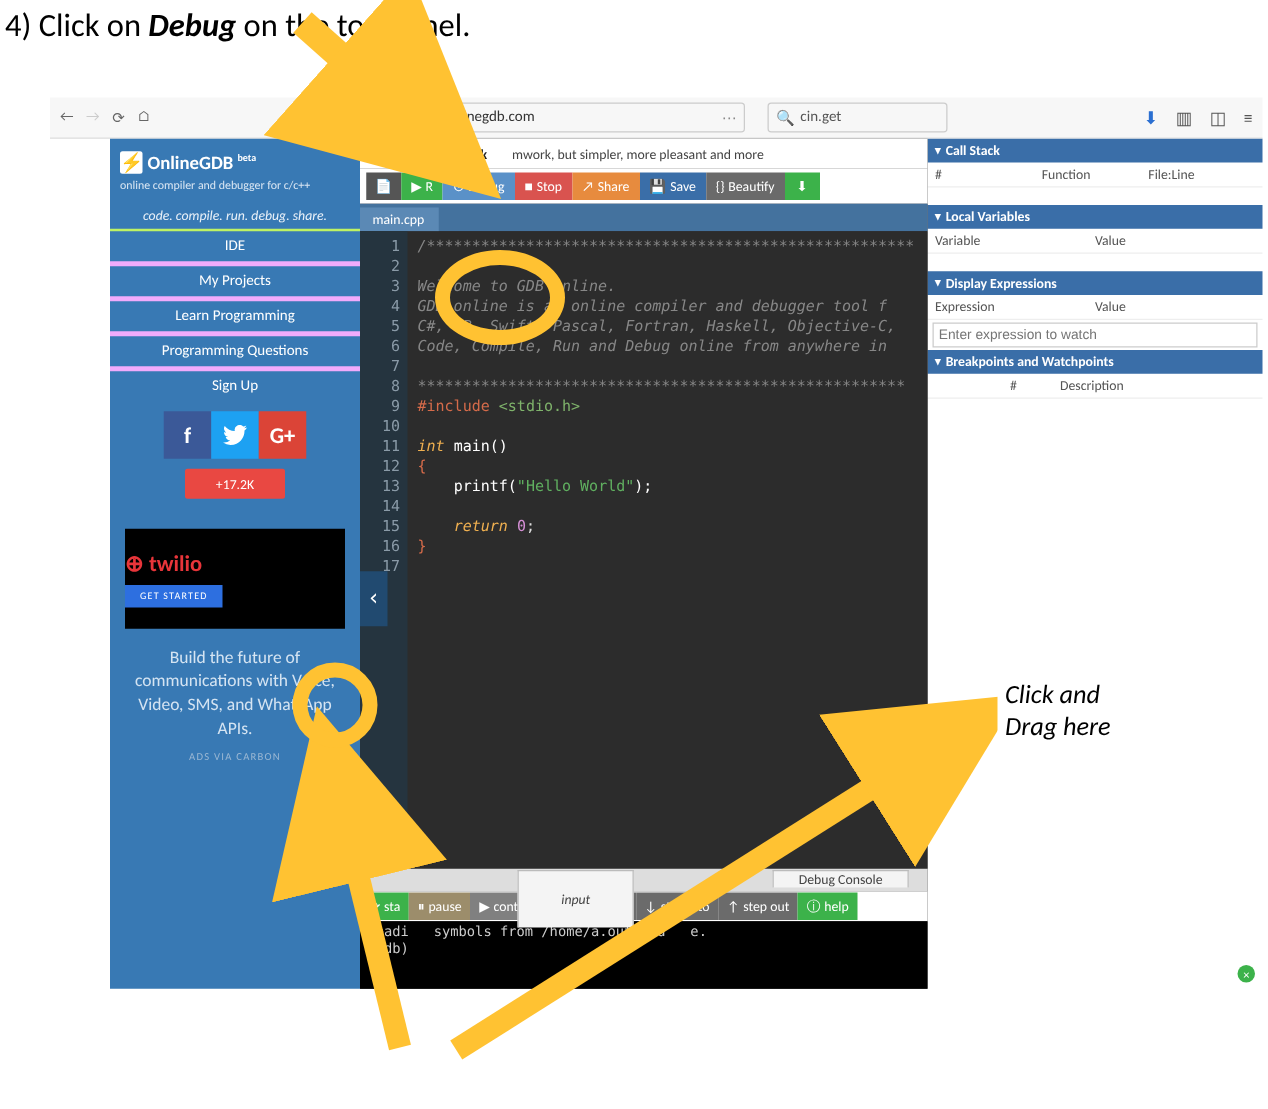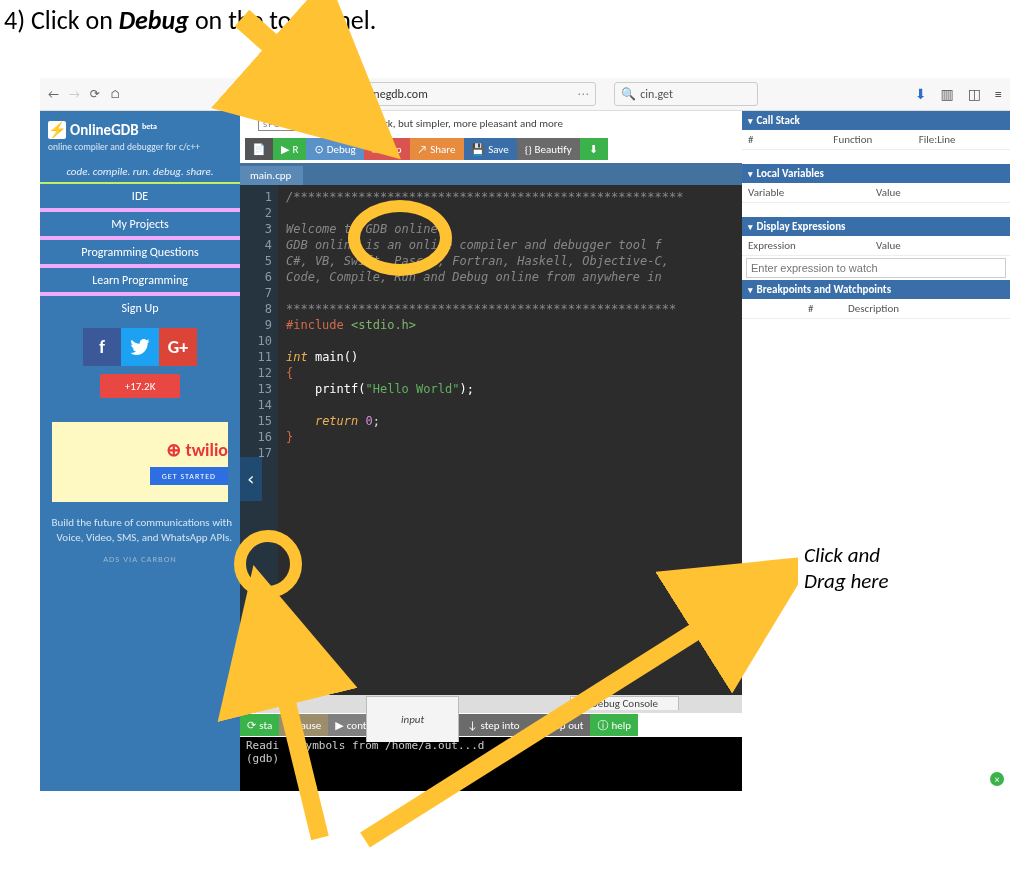--- a/index.html
+++ b/index.html
@@ -11,40 +11,40 @@
 .browser-bar { height:32px; background:#f7f7f7; border-bottom:1px solid #ddd; display:flex; align-items:center; gap:12px; padding:0 8px; font-size:12px; }
 .nav-icons { display:flex; gap:10px; color:#666; }
 .nav-icons span { display:inline-block; }
 .url-box { flex:0 0 320px; border:1px solid #ccc; border-radius:3px; height:22px; display:flex; align-items:center; padding:0 6px; gap:4px; color:#555; margin-left:130px; }
 .lock { color:#2b9a2b; font-size:11px; }
 .dots { color:#888; margin-left:8px; }
 .search-box { flex:0 0 130px; border:1px solid #ccc; border-radius:3px; height:22px; display:flex; align-items:center; padding:0 6px; gap:4px; color:#555; margin-left:6px;}
 .right-tools { margin-left:auto; display:flex; gap:14px; color:#555; }
 .right-tools span { font-size:14px; }
 .content { display:flex; height:680px; }
-.sidebar { width:200px; background:#3879b4; color:#fff; font-size:12px; display:flex; flex-direction:column; position:relative; }
+.sidebar { width:200px; background:#3879b4; color:#fff; font-size:12px; display:flex; flex-direction:column; position:relative;margin-left:48px; }
 .sb-header { padding:10px 8px 4px 8px; }
 .sb-title { font-weight:700; font-size:15px; }
 .sb-title .bolt { display:inline-block; background:#fff; color:#3879b4; width:18px; height:18px; text-align:center; border-radius:2px; margin-right:4px; font-weight:700; }
 .sb-sup { font-size:8px; vertical-align:super; }
 .sb-sub { font-size:9.5px; color:#d9e6f3; margin-top:2px; }
 .sb-tag { font-style:italic; text-align:center; font-size:11px; margin:8px 0 4px; color:#e8f0f8; }
 .sb-links { display:flex; flex-direction:column; }
 .sb-links a { color:#fff; text-decoration:none; text-align:center; padding:5px 0; border-top:4px solid #f0abfc; font-size:12px; }
 .sb-links a:first-child { border-top:2px solid #bef264; }
 .social { display:flex; justify-content:center; gap:0; margin-top:8px; }
 .social div { width:38px; height:38px; display:flex; align-items:center; justify-content:center; color:#fff; font-weight:700; font-size:18px; }
 .fb { background:#3b5998; }
 .tw { background:#1da1f2; }
 .gp { background:#db4437; font-size:14px; }
 .plusbtn { margin:8px auto 0; background:#e94842; color:#fff; width:80px; height:24px; display:flex; align-items:center; justify-content:center; font-size:11px; border-radius:2px; }
-.adbox { margin:24px 12px 0; background:#fef9c3; height:80px; display:flex; flex-direction:column; align-items:flex-end; justify-content:center; }
+.adbox { margin:24px 12px 0; background:#000000; height:80px; display:flex; flex-direction:column; align-items:flex-start; justify-content:center; }
 .twilio { color:#e8353a; font-weight:700; font-size:18px; }
 .getstart { background:#2d6fe0; color:#fff; font-size:8px; padding:4px 12px; margin-top:6px; letter-spacing:1px; }
-.adtxt { color:#d5e4f2; font-size:11px; text-align:right; margin-top:14px; line-height:1.35; padding:0 8px;}
+.adtxt { color:#d5e4f2; font-size:14px; text-align:center; margin-top:14px; line-height:1.35; padding:0 8px;}
 .adsvia { color:#9ab7d3; font-size:8.5px; text-align:center; margin-top:8px; letter-spacing:1px; }
 .sb-footer { position:absolute; bottom:0; left:0; right:0; text-align:center; color:#e0ecf7; font-size:10px; padding-bottom:3px;}
 .sb-footer .row { padding:1px 0; }
 .middle { flex:1; background:#2a2a2a; display:flex; flex-direction:column; position:relative; }
 .sponsor { background:#fff; height:24px; display:flex; align-items:center; padding-left:18px; font-size:11px; color:#444; }
 .sponsor .tag { border:1px solid #888; color:#777; padding:1px 4px; font-size:9px; letter-spacing:1px; margin-right:8px; }
 .sponsor b { font-weight:700; color:#222; }
 .toolbar { background:#fff; height:28px; display:flex; align-items:center; padding-left:5px; gap:0; font-size:11px; }
 .tbtn { height:22px; display:flex; align-items:center; padding:0 8px; color:#fff; border-radius:0; gap:3px; }
 .t-new{background:#555;width:28px;padding:0;justify-content:center;}
@@ -124,22 +124,22 @@
         <div class="sb-header">
           <div class="sb-title">
             <span class="bolt">⚡</span><span>OnlineGDB</span> <span class="sb-sup">beta</span>
           </div>
           <div class="sb-sub">online compiler and debugger for c/c++</div>
         </div>
         <div class="sb-tag">code. compile. run. debug. share.</div>
         <div class="sb-links">
           <a>IDE</a>
           <a>My Projects</a>
+          <a>Learn Programming</a>
           <a>Programming Questions</a>
-          <a>Learn Programming</a>
           <a>Sign Up</a>
         </div>
         <div class="social">
           <div class="fb">f</div>
           <div class="tw">
               <svg width="20" height="16" viewBox="0 0 24 20">
                 <path fill="#fff" d="M24 2.4a9.8 9.8 0 01-2.8.8A4.9 4.9 0 0023.3.4a9.9 9.9 0 01-3.1 1.2A4.9 4.9 0 0011.8 6 14 14 0 011.7.9 4.9 4.9 0 003.2 7.5 4.9 4.9 0 011 6.9v.1a4.9 4.9 0 003.9 4.8 5 5 0 01-2.2.1 4.9 4.9 0 004.6 3.4A9.9 9.9 0 010 17.5 14 14 0 007.5 20c9.1 0 14-7.5 14-14v-.6A10 10 0 0024 2.4z"></path>
               </svg>
             </div>
           <div class="gp">G+</div>

